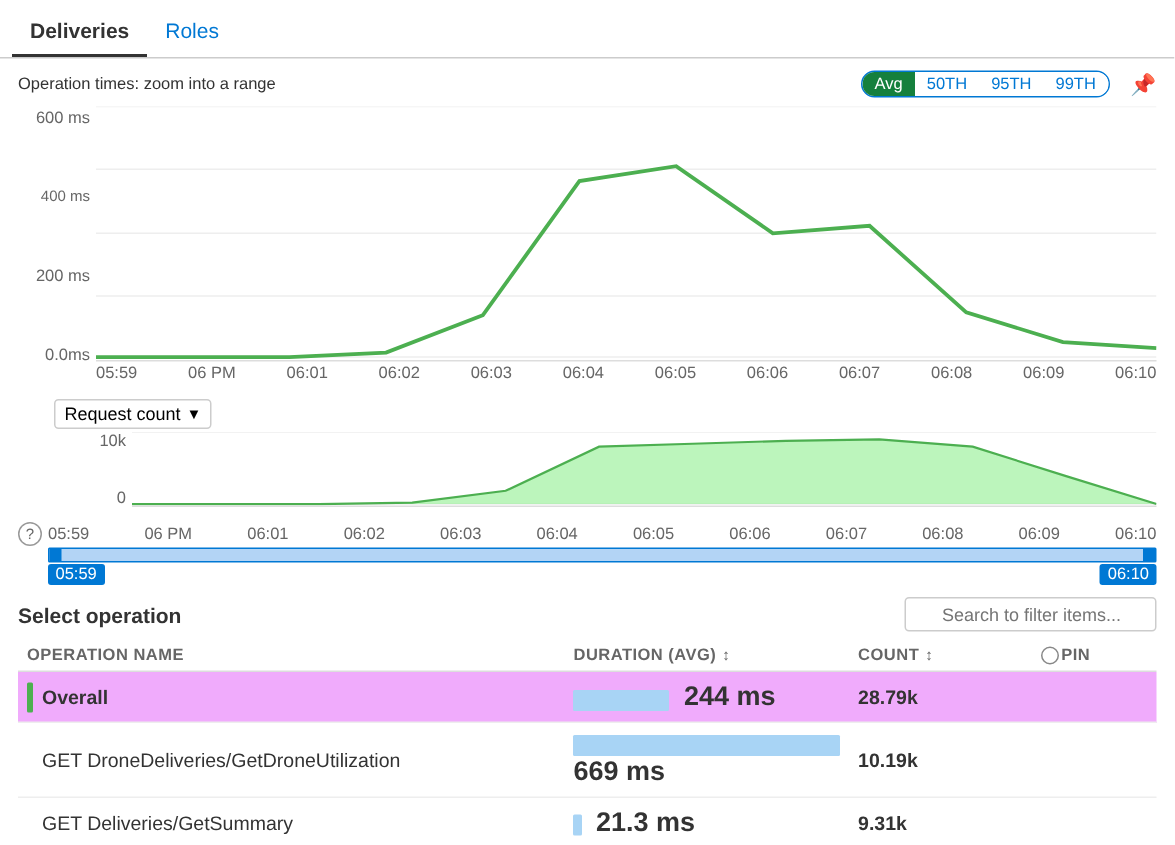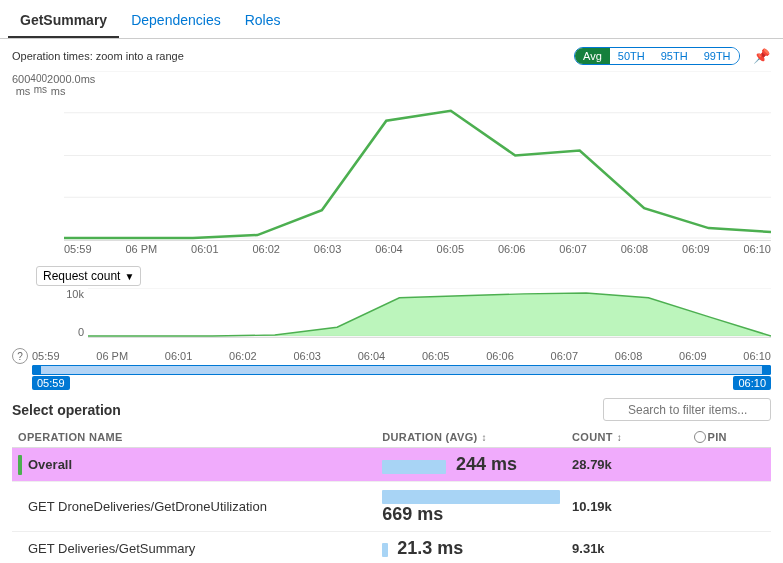--- a/index.html
+++ b/index.html
@@ -36,40 +36,39 @@
     .duration-val { font-weight: 600; font-size: 18px; }
     .sort-icon { font-size: 10px; color: #666; margin-left: 2px; }
     .th-with-sort { display: flex; align-items: center; gap: 2px; }
     .green-accent { width: 4px; height: 20px; background: #4caf50; border-radius: 1px; flex-shrink: 0; }
     .count-val { font-weight: 600; }
   </style>
 </head>
 <body>
 
 <div style="display:flex; border-bottom:1px solid #ccc; padding: 4px 8px 0 8px;">
-  <a class="tab active">GetSummary</a>
-  <a class="tab">Dependencies</a>
+  <a class="tab active">Deliveries</a>
   <a class="tab">Roles</a>
 </div>
 
 <div class="chart-header">
   <span class="chart-title">Operation times: zoom into a range</span>
   <div style="display:flex; align-items:center; gap:6px;">
     <div class="pct-group">
       <button class="pct-btn active">Avg</button>
       <button class="pct-btn">50TH</button>
       <button class="pct-btn">95TH</button>
       <button class="pct-btn">99TH</button>
     </div>
     <span class="pin-icon">📌</span>
   </div>
 </div>
 
 <div style="position:relative; padding: 2px 12px 0 12px; height:195px;">
-  <div style="position:absolute; left:12px; top:4px; width:48px; height:170px; display:flex; flex-direction:row; justify-content:space-between;">
+  <div style="position:absolute; left:12px; top:4px; width:48px; height:170px; display:flex; flex-direction:column; justify-content:space-between;">
     <span style="font-size:11px; color:#666; text-align:right;">600 ms</span>
     <span style="font-size:10px; color:#666; text-align:right;">400 ms</span>
     <span style="font-size:11px; color:#666; text-align:right;">200 ms</span>
     <span style="font-size:11px; color:#666; text-align:right;">0.0ms</span>
   </div>
   <div style="margin-left:52px; height:170px; border-bottom:1px solid #ddd;">
     <svg width="100%" height="100%" viewBox="0 0 680 170" preserveAspectRatio="none">
 
       <line x1="0" y1="0" x2="680" y2="0" stroke="#eee" stroke-width="1"></line>
       <line x1="0" y1="42" x2="680" y2="42" stroke="#eee" stroke-width="1"></line>

